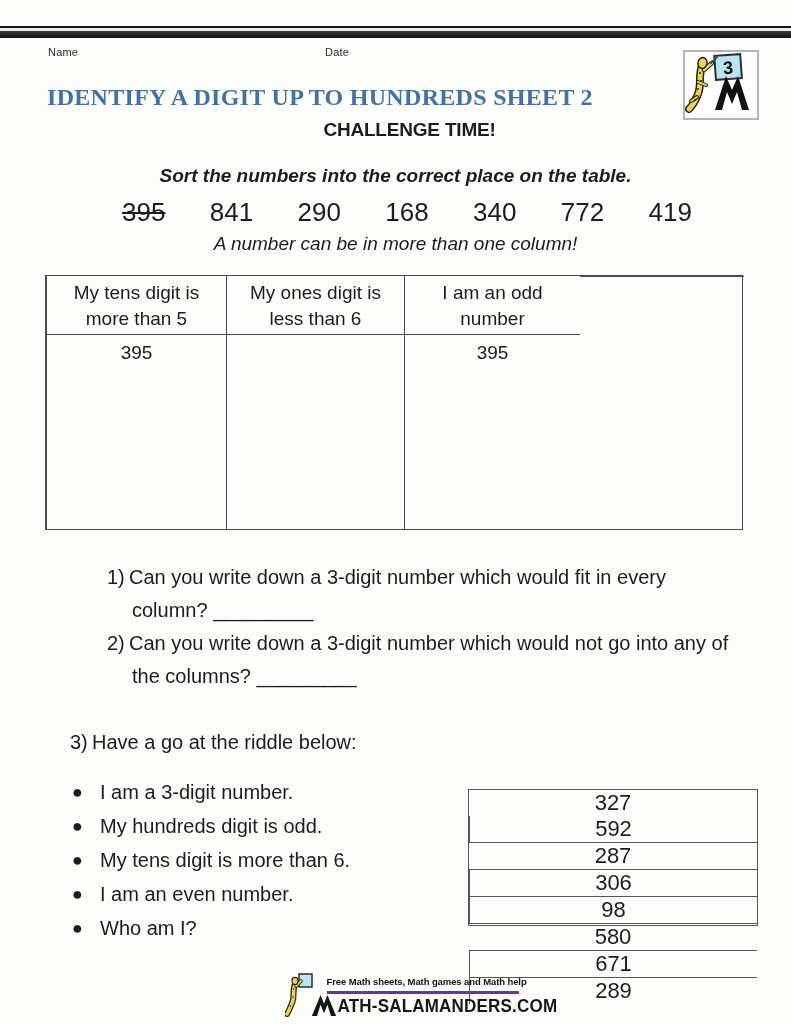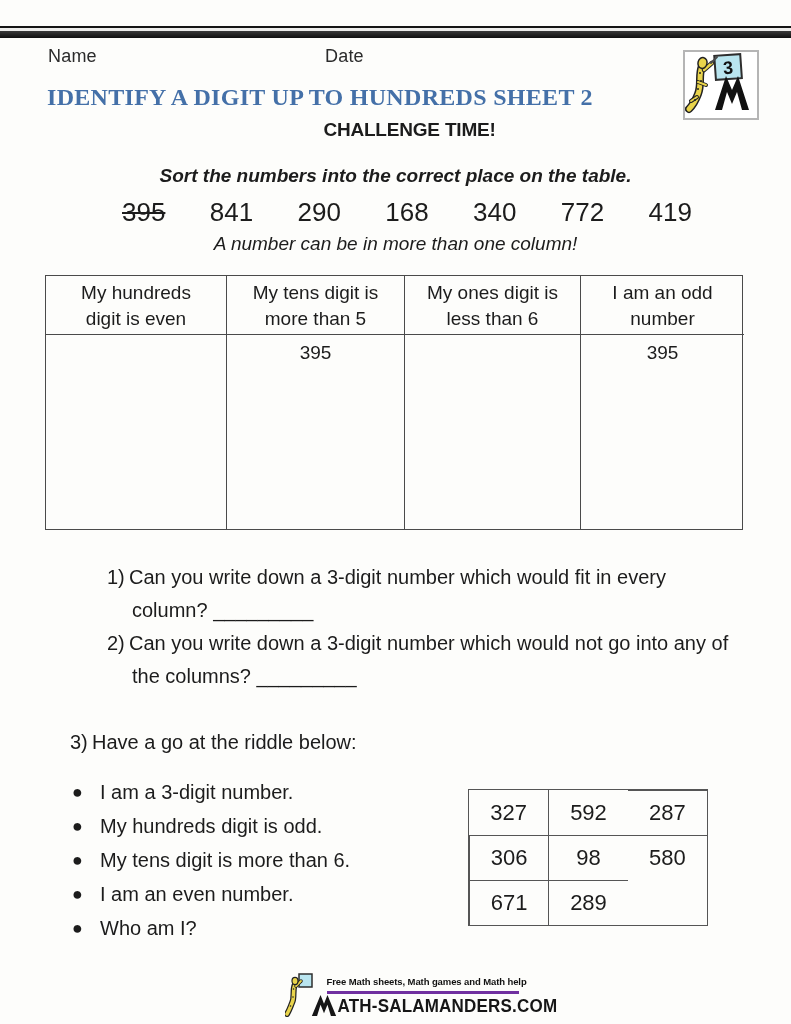--- a/index.html
+++ b/index.html
@@ -6,21 +6,21 @@
   body{
     width:791px;height:1024px;position:relative;overflow:hidden;
     background:#fdfdfb;color:#1c1c1c;
     font-family:"Liberation Sans","DejaVu Sans",sans-serif;
   }
   
   .topbar{position:absolute;top:26px;left:0;width:791px;}
   .topbar .t1{height:2px;background:#141414;}
   .topbar .t2{height:3px;background:#ececea;}
   .topbar .t3{height:7px;background:linear-gradient(#3a3a3a,#101010);}
-  .meta-label{position:absolute;top:46px;font-size:18px;color:#2b2b2b;letter-spacing:.2px;}
+  .meta-label{position:absolute;top:46px;font-size:11px;color:#2b2b2b;letter-spacing:.2px;}
   #name-label{left:48px;}
   #date-label{left:325px;}
   
   .logo-box{position:absolute;left:683px;top:50px;width:72px;height:66px;background:#fff;border:2px solid #b5b5b5;}
   
   .page-title{position:absolute;left:47px;top:84px;width:640px;
     font-family:"Liberation Serif","DejaVu Serif",serif;
     font-size:24px;font-weight:600;color:#4470a8;letter-spacing:.3px;white-space:nowrap;}
   .challenge{position:absolute;left:0;top:119px;width:791px;text-align:center;
     font-size:19px;font-weight:bold;letter-spacing:-.2px;padding-left:14px;}
@@ -47,22 +47,22 @@
   .q-line{line-height:33px;white-space:nowrap;}
   .q-line .q-label{display:inline-block;min-width:22px;}
   .q-line.indent{padding-left:25px;}
   .riddle-heading{position:absolute;left:70px;top:731px;font-size:20px;white-space:nowrap;}
   .riddle-heading .q-label{display:inline-block;min-width:22px;}
   
   .bullets{position:absolute;left:72px;top:775px;width:380px;font-size:20px;}
   .bullet-item{line-height:34px;display:flex;}
   .bullet-dot{width:12px;margin-right:16px;font-size:18px;}
   
-  .grid-table{position:absolute;left:468px;top:789px;width:240px;height:137px;
-    display:grid;grid-template-columns:repeat(3,1fr);grid-template-rows:repeat(3,1fr);
+  .grid-table{position:absolute;left:468px;top:789px;width:290px;height:137px;
+    display:grid;grid-template-columns:repeat(1,1fr);grid-template-rows:repeat(3,1fr);
     border:1.5px solid #555;box-sizing:border-box;}
   .grid-table .gcell{border-left:1.5px solid #555;border-top:1.5px solid #555;
     box-sizing:border-box;display:flex;align-items:center;justify-content:center;font-size:22px;}
   .grid-table .gcell.col0{border-left:none;}
   .grid-table .gcell.row0{border-top:none;}
   
   .footer{position:absolute;left:0;top:971px;width:791px;display:flex;justify-content:center;}
   .footer-inner{position:relative;width:250px;height:46px;transform:translateX(14px);}
   .footer-sala{position:absolute;left:0;top:2px;}
   .footer-tagline{position:absolute;left:42px;top:5px;font-size:9.5px;font-weight:bold;
@@ -118,21 +118,20 @@
   <span class="num">290</span>
   <span class="num">168</span>
   <span class="num">340</span>
   <span class="num">772</span>
   <span class="num">419</span>
 </div>
 
 <div class="note">A number can be in more than one column!</div>
 
 <div class="sort-table">
-  <div class="cell hcell c1 first">My hundreds digit is even</div>
   <div class="cell hcell">My tens digit is more than 5</div>
   <div class="cell hcell">My ones digit is less than 6</div>
   <div class="cell hcell">I am an odd number</div>
   <div class="cell bcell first"></div>
   <div class="cell bcell">395</div>
   <div class="cell bcell"></div>
   <div class="cell bcell">395</div>
 </div>
 
 <div class="questions">

